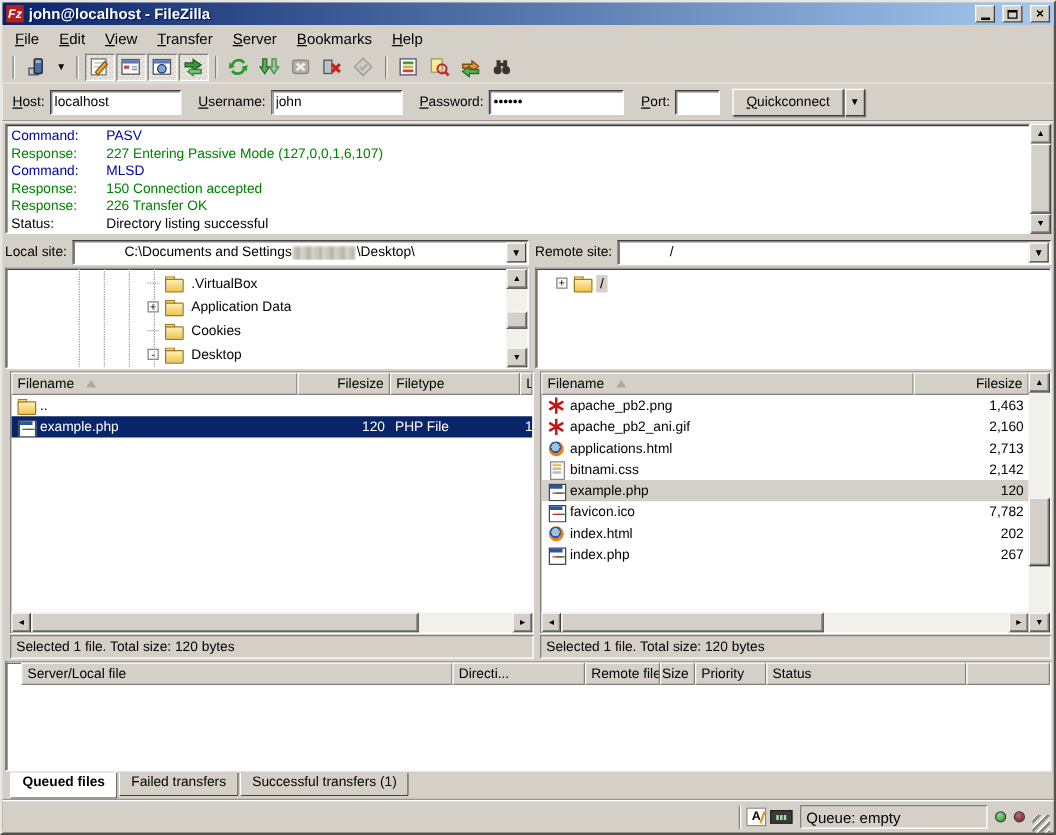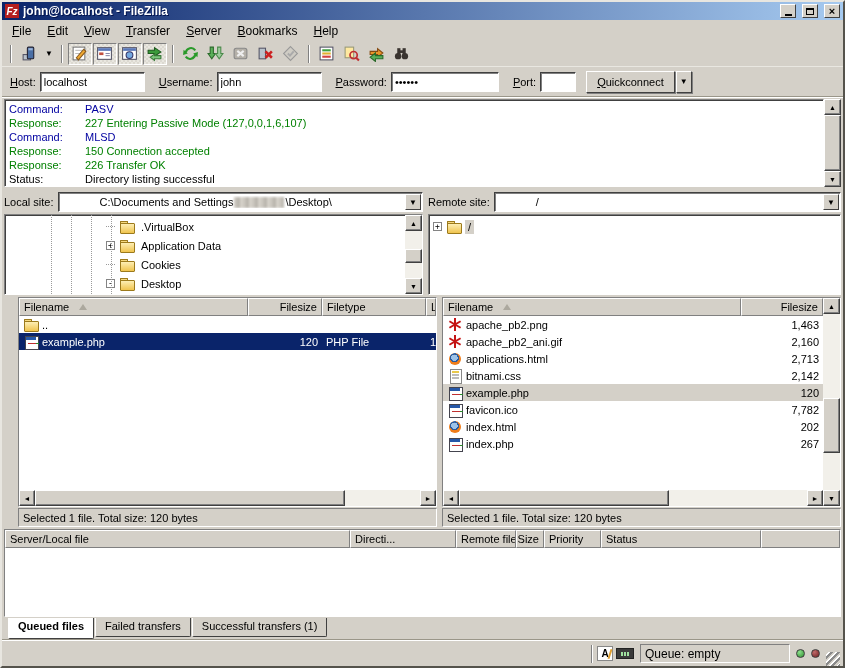--- a/index.html
+++ b/index.html
@@ -85,21 +85,21 @@
   .combo .val { flex:1; display:flex; align-items:center; white-space:nowrap; overflow:hidden;padding-left:38px; }
   .combo-arrow { width:16px; height:16px; margin:1px; background:#d4d0c8; border:1px solid;
                  border-color:#fff #404040 #404040 #fff; font-size:8px;
                  display:flex; align-items:center; justify-content:center; }
   .redacted { display:inline-block; width:50px; height:11px; margin:0 1px;
               background:repeating-linear-gradient(90deg,#cac6be 0 3px,#b9b5ad 3px 6px,#d6d2ca 6px 9px);
               filter:blur(0.8px); }
   .treebox { flex:1; margin-top:1px; background:#fff; border:1px solid;
              border-color:#808080 #fff #fff #808080; box-shadow:inset 1px 1px 0 #404040;
              display:flex; overflow:hidden; }
-  .treearea { flex:1; position:relative; padding-top:2px; overflow:hidden; }
+  .treearea { flex:1; position:relative; padding-top:2px; overflow:hidden;margin-left:12px; }
   .guide { position:absolute; top:0; bottom:0; width:0; border-left:1px dotted #9a9a9a; }
   .treerow { height:19px; display:flex; align-items:center; }
   .expander { width:9px; height:9px; flex:0 0 9px; background:#fff; border:1px solid #848484;
               font:8px/7px "DejaVu Sans Mono",monospace; text-align:center; margin-right:4px; }
   .stub { width:9px; flex:0 0 9px; border-top:1px dotted #9a9a9a; margin-right:4px; }
   .tree-label { padding:1px 3px; white-space:nowrap; }
   .tree-label.sel-inactive { background:#d4d0c8; }
 
   
   .ficon { width:16px; height:14px; position:relative; flex:0 0 16px; margin-right:3px; }
@@ -118,21 +118,21 @@
   .i-broken i { position:absolute; left:7px; top:0; width:2px; height:13px;
                 background:#c41414; transform:rotate(-60deg); }
   .i-html::before { content:""; position:absolute; left:2px; top:1px; width:12px; height:12px; border-radius:50%;
                     background:radial-gradient(circle at 45% 40%, #9cc2e8 0 33%, #2a5a9c 34% 46%, #ef7d1a 47% 100%); }
   .i-css::before { content:""; position:absolute; left:3px; top:0; width:10px; height:13px;
                    background:#fff; border:1px solid #888; }
   .i-css::after { content:""; position:absolute; left:5px; top:2px; width:7px; height:2px;
                   background:#e8c84a; box-shadow:0 3px 0 #bcbcbc, 0 6px 0 #bcbcbc; }
 
   
-  .lists { flex:1; display:flex; padding:2px 2px 0 16px; gap:5px;border-radius:29px; }
+  .lists { flex:1; display:flex; padding:2px 2px 0 6px; gap:5px;border-radius:29px; }
   .list-pane { display:flex; flex-direction:column; }
   .list-pane.left { width:419px; flex:0 0 419px; }
   .list-pane.right { flex:1; }
   .listbox { flex:1; background:#fff; border:1px solid; border-color:#808080 #fff #fff #808080;
              box-shadow:inset 1px 1px 0 #404040; display:flex; overflow:hidden; }
   .list-main { flex:1; display:flex; flex-direction:column; overflow:hidden; }
   .list-header { height:18px; flex:0 0 18px; display:flex; background:#d4d0c8; }
   .hcell { height:18px; background:#d4d0c8; border:1px solid; border-color:#fff #808080 #808080 #fff;
            display:flex; align-items:center; padding:0 4px; white-space:nowrap; overflow:hidden; }
   .hcell.right { justify-content:flex-end; }
@@ -144,21 +144,21 @@
   .flrow .num { justify-content:flex-end; }
   .flrow.sel-active { background:#0a246a; color:#fff; }
   .flrow.sel-inactive { background:#d4d0c8; }
   .list-status { height:19px; flex:0 0 19px; margin-top:1px; background:#d4d0c8;
                  border:1px solid; border-color:#808080 #fff #fff #808080;
                  display:flex; align-items:center; padding:0 4px; }
 
   
   .queuewrap { height:90px; flex:0 0 90px; padding:2px 2px 0 2px; }
   .queuebox { height:100%; background:#fff; border:1px solid; border-color:#808080 #fff #fff #808080;
-              box-shadow:inset 1px 1px 0 #404040; display:flex; flex-direction:column; overflow:hidden; }
+              box-shadow:inset 1px 1px 0 #404040; display:flex; flex-direction:column; overflow:hidden;padding-left:12px; }
   .queue-header { height:18px; flex:0 0 18px; display:flex; background:#d4d0c8; }
   .queue-body { flex:1; background:#fff; }
 
   
   .tabsrow { height:23px; flex:0 0 23px; display:flex; align-items:flex-start; padding:1px 0 0 6px; gap:1px; }
   .tab { height:19px; padding:2px 9px 0 9px; background:#d4d0c8; font-size:11px;
          border:1px solid; border-color:#d4d0c8 #404040 #404040 #fff;
          border-top:0; border-radius:0 0 2px 2px; }
   .tab.active { background:#fff; font-weight:bold; height:21px; border-color:#fff #404040 #404040 #fff; border-top:0; }
 

